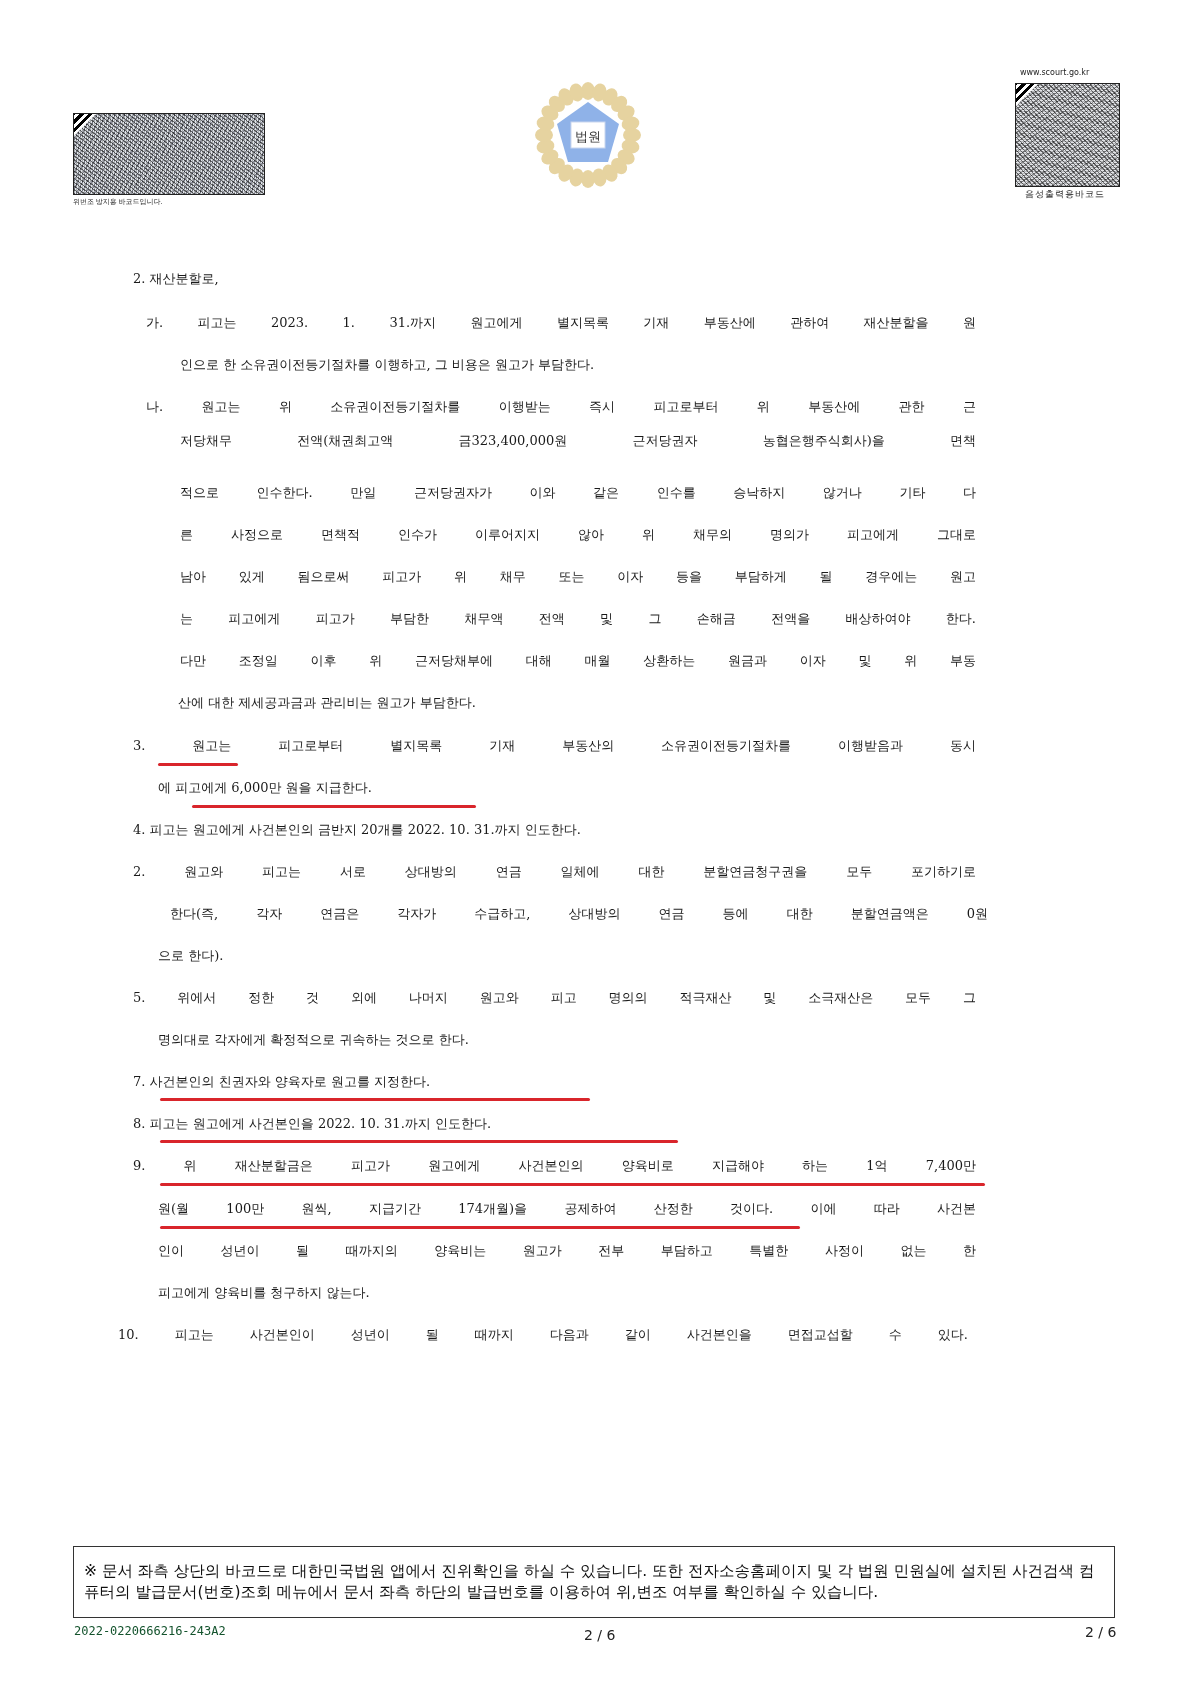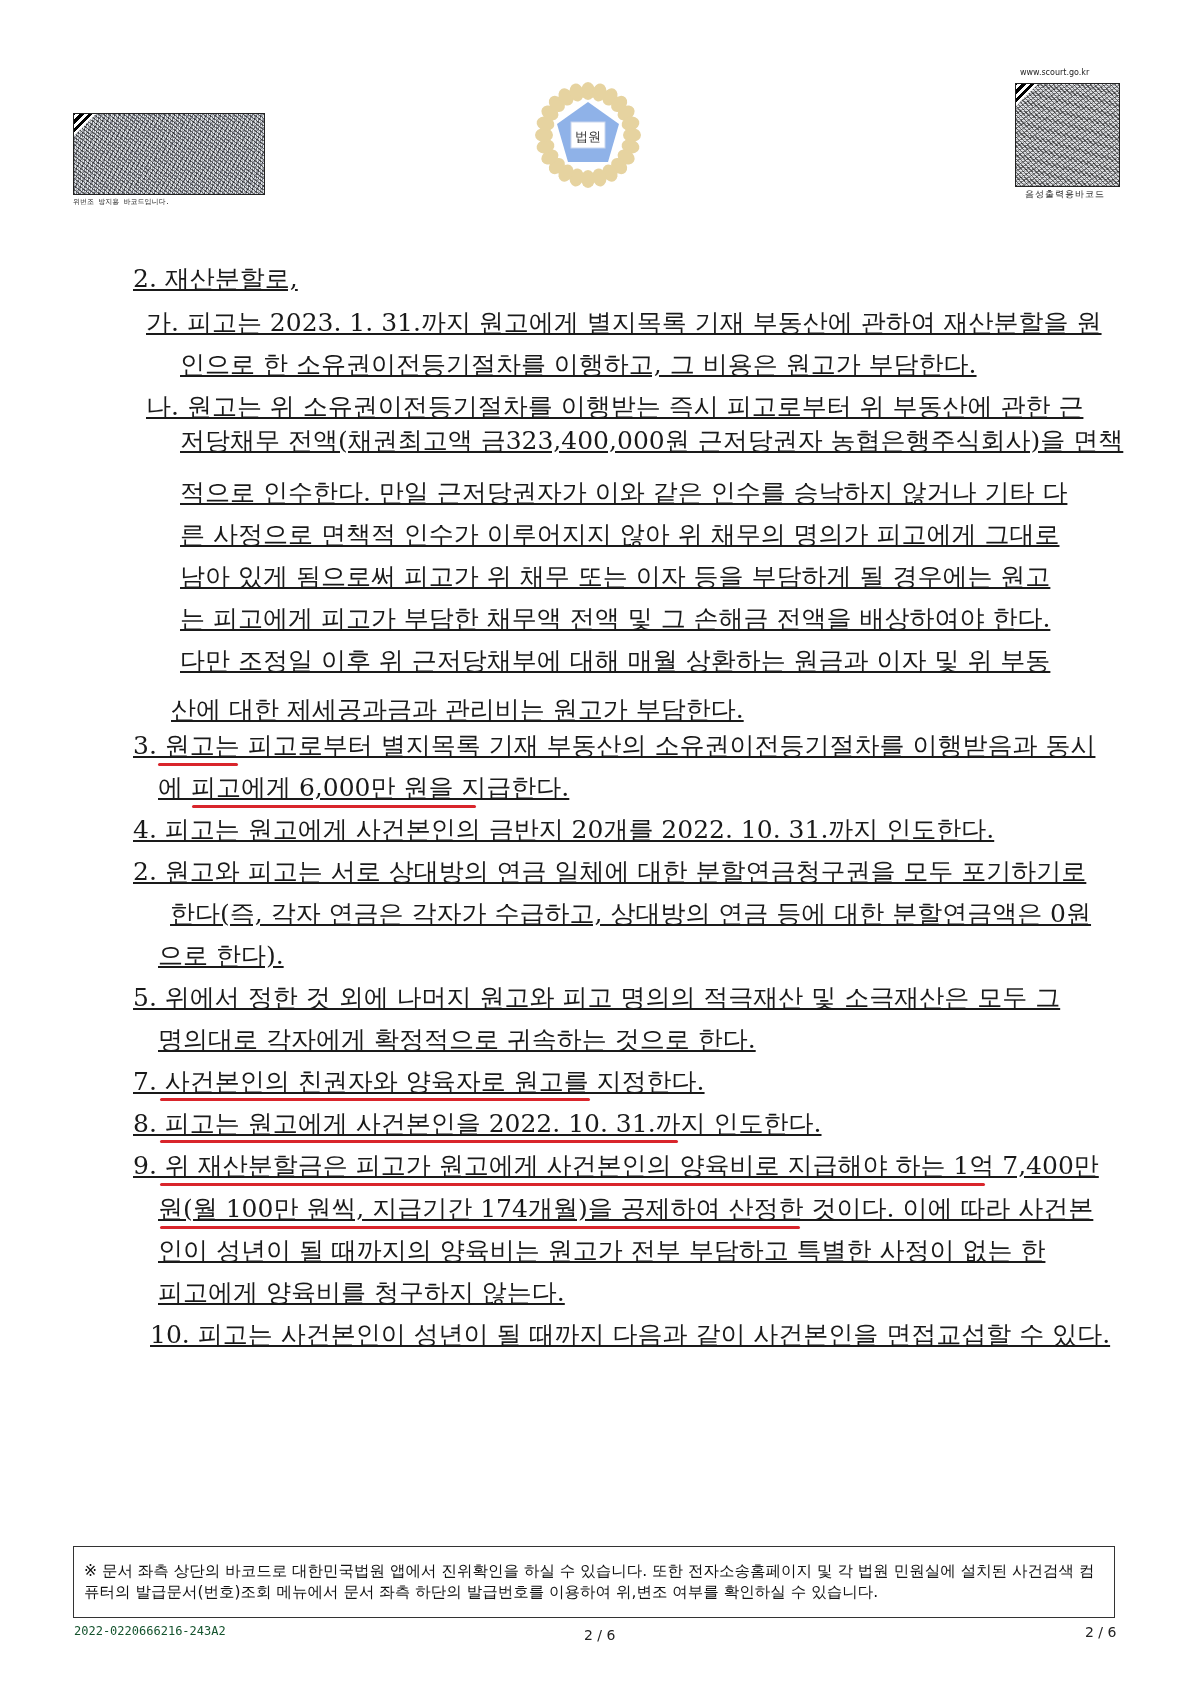--- a/index.html
+++ b/index.html
@@ -19,37 +19,37 @@
         repeating-linear-gradient(-61deg, rgba(40,40,60,0.45) 0 1px, transparent 1px 4px),
         repeating-linear-gradient(90deg, rgba(0,0,0,0.25) 0 1px, transparent 1px 2px),
         #dfe3e8;
     }
     .barcode-left .corner, .qr-box .corner {
       position: absolute; left: 0; top: 0; width: 22px; height: 22px;
       background: repeating-linear-gradient(-45deg, #000 0 3px, #fff 3px 6px);
       clip-path: polygon(0 0, 100% 0, 0 100%);
     }
     .barcode-left-caption {
-      left: 73px; top: 197px; font-family: Liberation Mono, monospace; font-size: 7px; color: #222;
+      left: 73px; top: 197px; font-family: Liberation Serif, serif; font-size: 7px; color: #222;
     }
     .logo { left: 533px; top: 80px; width: 110px; height: 110px; }
     .qr-url { left: 1020px; top: 68px; font-family: "DejaVu Sans", sans-serif; font-size: 8px; color: #222; }
     .qr-box {
       left: 1015px; top: 83px; width: 103px; height: 102px; border: 1px solid #222;
       background:
         repeating-linear-gradient(47deg, rgba(0,0,0,0.5) 0 1px, transparent 1px 3px),
         repeating-linear-gradient(-33deg, rgba(0,0,0,0.4) 0 1px, transparent 1px 4px),
         repeating-linear-gradient(0deg, rgba(0,0,0,0.2) 0 1px, transparent 1px 2px),
         #e3e5e8;
     }
     .qr-caption { left: 1025px; top: 188px; font-family: "DejaVu Sans", sans-serif; font-size: 9px; color: #222; letter-spacing: 1px; text-align: right; }
 
     
     .line {
-      position: absolute; font-size: 25px; white-space: nowrap; line-height: 26px; text-decoration: underline;
+      position: absolute; font-size: 13px; white-space: nowrap; line-height: 26px;
     }
     .justify { text-align: justify; text-align-last: justify; }
     .ul {
       position: absolute; height: 3px; background: #d9252b; border-radius: 2px;
     }
 
     
     .notice-box {
       left: 73px; top: 1546px; width: 1042px; height: 72px;
       border: 1px solid #333; box-sizing: border-box;
@@ -118,21 +118,21 @@
   <div class="line justify" style="left:146px; top:310px; width:830px;">가. 피고는 2023. 1. 31.까지 원고에게 별지목록 기재 부동산에 관하여 재산분할을 원</div>
   <div class="line" style="left:180px; top:352px;">인으로 한 소유권이전등기절차를 이행하고, 그 비용은 원고가 부담한다.</div>
 
   <div class="line justify" style="left:146px; top:394px; width:830px;">나. 원고는 위 소유권이전등기절차를 이행받는 즉시 피고로부터 위 부동산에 관한 근</div>
   <div class="line justify" style="left:180px; top:428px; width:796px;">저당채무 전액(채권최고액 금323,400,000원 근저당권자 농협은행주식회사)을 면책</div>
   <div class="line justify" style="left:180px; top:480px; width:796px;">적으로 인수한다. 만일 근저당권자가 이와 같은 인수를 승낙하지 않거나 기타 다</div>
   <div class="line justify" style="left:180px; top:522px; width:796px;">른 사정으로 면책적 인수가 이루어지지 않아 위 채무의 명의가 피고에게 그대로</div>
   <div class="line justify" style="left:180px; top:564px; width:796px;">남아 있게 됨으로써 피고가 위 채무 또는 이자 등을 부담하게 될 경우에는 원고</div>
   <div class="line justify" style="left:180px; top:606px; width:796px;">는 피고에게 피고가 부담한 채무액 전액 및 그 손해금 전액을 배상하여야 한다.</div>
   <div class="line justify" style="left:180px; top:648px; width:796px;">다만 조정일 이후 위 근저당채부에 대해 매월 상환하는 원금과 이자 및 위 부동</div>
-  <div class="line" style="left:171px; top:690px;margin-top:7px;">산에 대한 제세공과금과 관리비는 원고가 부담한다.</div>
+  <div class="line" style="left:178px; top:690px;">산에 대한 제세공과금과 관리비는 원고가 부담한다.</div>
 
   <div class="line justify" style="left:133px; top:733px; width:843px;">3. 원고는 피고로부터 별지목록 기재 부동산의 소유권이전등기절차를 이행받음과 동시</div>
   <div class="ul" style="left:158px; top:763px; width:80px;"></div>
   <div class="line" style="left:158px; top:775px;">에 피고에게 6,000만 원을 지급한다.</div>
   <div class="ul" style="left:192px; top:805px; width:284px;"></div>
 
   <div class="line" style="left:133px; top:817px;">4. 피고는 원고에게 사건본인의 금반지 20개를 2022. 10. 31.까지 인도한다.</div>
 
   <div class="line justify" style="left:133px; top:859px; width:843px;">2. 원고와 피고는 서로 상대방의 연금 일체에 대한 분할연금청구권을 모두 포기하기로</div>
   <div class="line justify" style="left:158px; top:901px; width:818px;margin-left:12px;">한다(즉, 각자 연금은 각자가 수급하고, 상대방의 연금 등에 대한 분할연금액은 0원</div>
@@ -147,21 +147,21 @@
   <div class="line" style="left:133px; top:1111px;">8. 피고는 원고에게 사건본인을 2022. 10. 31.까지 인도한다.</div>
   <div class="ul" style="left:160px; top:1140px; width:518px;"></div>
 
   <div class="line justify" style="left:133px; top:1153px; width:843px;">9. 위 재산분할금은 피고가 원고에게 사건본인의 양육비로 지급해야 하는 1억 7,400만</div>
   <div class="ul" style="left:160px; top:1183px; width:825px;"></div>
   <div class="line justify" style="left:158px; top:1196px; width:818px;">원(월 100만 원씩, 지급기간 174개월)을 공제하여 산정한 것이다. 이에 따라 사건본</div>
   <div class="ul" style="left:160px; top:1226px; width:640px;"></div>
   <div class="line justify" style="left:158px; top:1238px; width:818px;">인이 성년이 될 때까지의 양육비는 원고가 전부 부담하고 특별한 사정이 없는 한</div>
   <div class="line" style="left:158px; top:1280px;">피고에게 양육비를 청구하지 않는다.</div>
 
-  <div class="line justify" style="left:150px; top:1322px; width:850px;">10. 피고는 사건본인이 성년이 될 때까지 다음과 같이 사건본인을 면접교섭할 수 있다.</div>
+  <div class="line justify" style="left:118px; top:1322px; width:850px;">10. 피고는 사건본인이 성년이 될 때까지 다음과 같이 사건본인을 면접교섭할 수 있다.</div>
 </div>
 
 <div class="abs notice-box">
   <span>※ 문서 좌측 상단의 바코드로 대한민국법원 앱에서 진위확인을 하실 수 있습니다. 또한 전자소송홈페이지 및 각 법원 민원실에 설치된 사건검색 컴퓨터의 발급문서(번호)조회 메뉴에서 문서 좌측 하단의 발급번호를 이용하여 위,변조 여부를 확인하실 수 있습니다.</span>
 </div>
 <div class="abs issue-no">2022-0220666216-243A2</div>
 <div class="abs page-center">2 / 6</div>
 <div class="abs page-right">2 / 6</div>
 
 </body></html>

